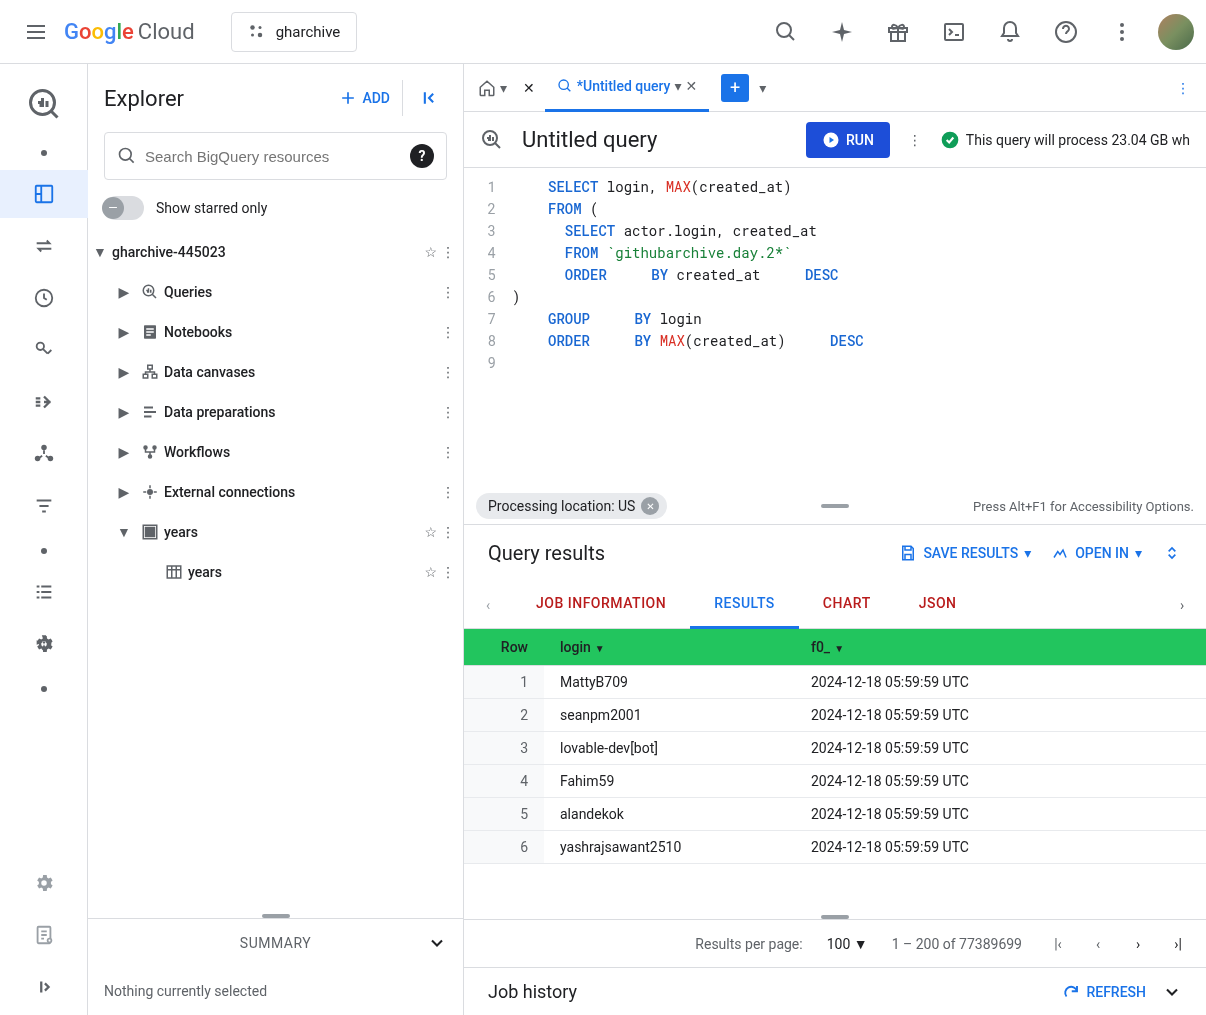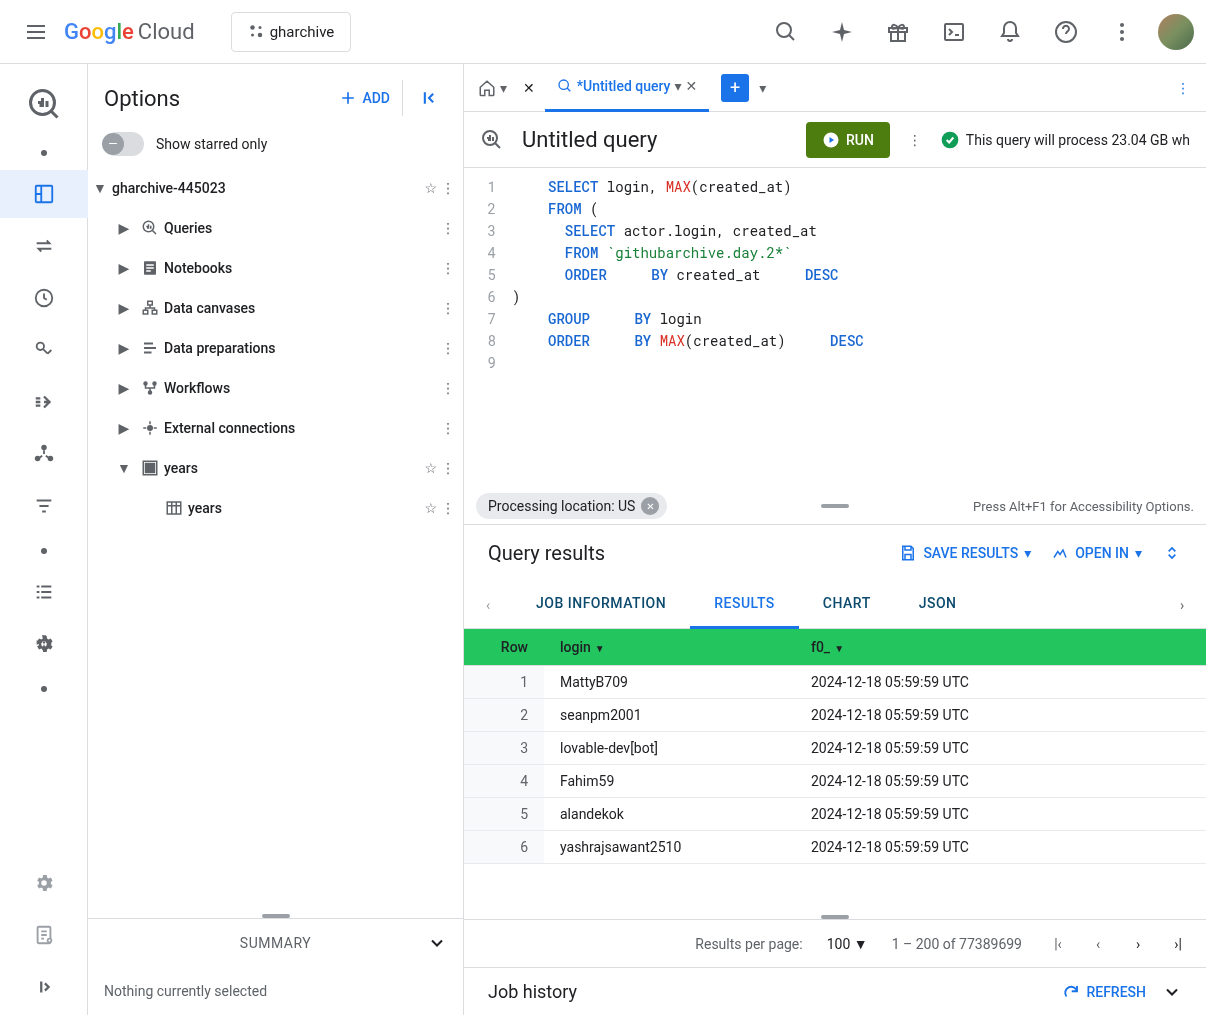--- a/index.html
+++ b/index.html
@@ -6,21 +6,21 @@
 body { font-family: 'Google Sans', Roboto, Arial, sans-serif; font-size: 14px; color: #202124; overflow: hidden; }
 .app { display: flex; flex-direction: column; height: 1015px; width: 1206px; }
 
 
 .header { height: 64px; display: flex; align-items: center; padding: 0 12px; border-bottom: 1px solid #dadce0; }
 .hamburger { width: 48px; height: 48px; display: flex; align-items: center; justify-content: center; cursor: pointer; }
 .logo { display: flex; align-items: center; margin-left: 4px; }
 .logo-google { font-size: 22px; font-weight: 500; }
 .g-blue{color:#4285f4}.g-red{color:#ea4335}.g-yellow{color:#fbbc04}.g-green{color:#34a853}
 .logo-cloud { font-size: 22px; color: #5f6368; font-weight: 400; margin-left: 4px; }
-.project-picker { margin-left: 36px; height: 40px; border: 1px solid #dadce0; border-radius: 4px; display: flex; align-items: center; padding: 0 16px; gap: 4px; cursor: pointer; font-size: 15px; }
+.project-picker { margin-left: 36px; height: 40px; border: 1px solid #dadce0; border-radius: 4px; display: flex; align-items: center; padding: 0 16px; gap: 10px; cursor: pointer; font-size: 15px; }
 .header-spacer { flex: 1; }
 .header-icons { display: flex; align-items: center; gap: 8px; }
 .hicon { width: 48px; height: 48px; display: flex; align-items: center; justify-content: center; cursor: pointer; color: #5f6368; }
 .avatar { width: 36px; height: 36px; border-radius: 50%; background: linear-gradient(135deg,#b08060 0%,#7a9060 50%,#4a6a4a 100%); margin-left: 4px; cursor: pointer; }
 
 
 .main { flex: 1; display: flex; overflow: hidden; }
 
 
 .rail { width: 88px; border-right: 1px solid #dadce0; display: flex; flex-direction: column; align-items: center; padding-top: 12px; }
@@ -65,21 +65,21 @@
 .tab { display: flex; align-items: center; gap: 4px; padding: 0 12px; height: 48px; border-bottom: 3px solid transparent; cursor: pointer; }
 .tab.active { border-bottom-color: #1a73e8; color: #1a73e8; font-weight: 500; }
 .tab .close { color: #5f6368; }
 .newtab { width: 28px; height: 28px; background: #1a73e8; color: #fff; display: flex; align-items: center; justify-content: center; border-radius: 3px; cursor: pointer; font-size: 18px; margin-left: 8px; }
 .tabs-spacer { flex: 1; }
 .tabs-menu { color: #1a73e8; cursor: pointer; padding: 0 8px; }
 
 .query-header { height: 56px; display: flex; align-items: center; padding: 0 16px; gap: 18px; border-bottom: 1px solid #dadce0; }
 .query-icon { color: #5f6368; }
 .query-title { font-size: 22px; font-weight: 400; flex-shrink:0; }
-.run-btn { background: #4d7c0f; color: #fff; height: 36px; border-radius: 4px; display: flex; align-items: center; gap: 6px; padding: 0 16px; font-weight: 500; cursor: pointer; margin-left: auto; }
+.run-btn { background: #1d4ed8; color: #fff; height: 36px; border-radius: 4px; display: flex; align-items: center; gap: 6px; padding: 0 16px; font-weight: 500; cursor: pointer; margin-left: auto; }
 .query-menu-dots { color: #5f6368; cursor: pointer; }
 .query-status { display: flex; align-items: center; gap: 6px; font-size: 14px; white-space: nowrap; overflow: hidden; }
 .status-check { color: #0f9d58; }
 
 .code-area { height: 320px; display: flex; font-family: 'Roboto Mono', monospace; font-size: 14px; overflow: hidden; position: relative; }
 .gutter { width: 40px; text-align: right; color: #9aa0a6; padding: 8px 8px 0 0; line-height: 22px; user-select: none; }
 .code { flex: 1; padding: 8px 0 0 8px; line-height: 22px; white-space: pre; }
 .kw { color: #1967d2; font-weight: 500; margin-left: 36px; }
 .fn { color: #d93025; }
 .str { color: #188038; }
@@ -91,21 +91,21 @@
 
 
 .results { flex: 1; display: flex; flex-direction: column; border-top: 1px solid #dadce0; overflow: hidden; }
 .results-header { height: 56px; display: flex; align-items: center; padding: 0 24px; gap: 20px; }
 .results-title { font-size: 20px; font-weight: 400; }
 .results-spacer { flex: 1; }
 .results-action { color: #1a73e8; font-weight: 500; display: flex; align-items: center; gap: 6px; cursor: pointer; }
 .expand-btn { color: #1a73e8; cursor: pointer; }
 .results-tabs { height: 48px; display: flex; align-items: center; border-bottom: 1px solid #dadce0; position: relative; }
 .rtab-nav { width: 48px; display: flex; justify-content: center; color: #9aa0a6; cursor: pointer; }
-.rtab { padding: 0 24px; height: 48px; display: flex; align-items: center; font-weight: 500; color: #0c4a6e; cursor: pointer; border-bottom: 3px solid transparent; letter-spacing: 0.5px; }
+.rtab { padding: 0 24px; height: 48px; display: flex; align-items: center; font-weight: 500; color: #b91c1c; cursor: pointer; border-bottom: 3px solid transparent; letter-spacing: 0.5px; }
 .rtab.active { color: #1a73e8; border-bottom-color: #1a73e8; }
 
 .results-table { flex: 1; overflow: auto; }
 table { border-collapse: collapse; width: 100%; }
 th { text-align: left; padding: 10px 16px; font-weight: 500; border-bottom: 1px solid #dadce0; font-size: 14px; color: #202124; background: #22c55e; }
 th.row-col { text-align: right; width: 80px; }
 td { padding: 8px 16px; border-bottom: 1px solid #e8eaed; font-size: 14px; }
 td.row-num { text-align: right; color: #5f6368; background: #f8f9fa; }
 .sort-caret { font-size: 10px; margin-left: 4px; }
 
@@ -274,31 +274,41 @@
         </div>
       <div class="rail-icon">
           <svg width="22" height="22" viewBox="0 0 24 24" fill="none" stroke="#5f6368" stroke-width="2.5">
             <path d="M9 6v12M13 8l4 4-4 4"></path>
           </svg>
         </div>
     </div>
 
     <div class="explorer">
       <div class="explorer-header">
-        <div class="explorer-title">Options</div>
+        <div class="explorer-title">Explorer</div>
         <div class="add-btn">
           <svg width="20" height="20" viewBox="0 0 24 24" fill="#1a73e8">
               <path d="M11 5h2v14h-2zM5 11h14v2H5z"></path>
             </svg>
           <span>ADD</span>
         </div>
         <div class="collapse-btn">
           <svg width="20" height="20" viewBox="0 0 24 24" fill="none" stroke="#1a73e8" stroke-width="2.5">
               <path d="M7 5v14M17 7l-5 5 5 5"></path>
             </svg>
+        </div>
+      </div>
+      <div class="search-row">
+        <div class="search-box">
+          <svg width="20" height="20" viewBox="0 0 24 24" fill="none" stroke="#5f6368" stroke-width="2">
+              <circle cx="10" cy="10" r="7"></circle>
+              <path d="M15 15l5 5"></path>
+            </svg>
+          <input placeholder="Search BigQuery resources" style="">
+          <div class="help-circle">?</div>
         </div>
       </div>
       <div class="starred-row">
         <div class="toggle">
             <div class="toggle-knob">—</div>
           </div>
         <span>Show starred only</span>
       </div>
       <div class="tree">
         <div class="tree-row">

